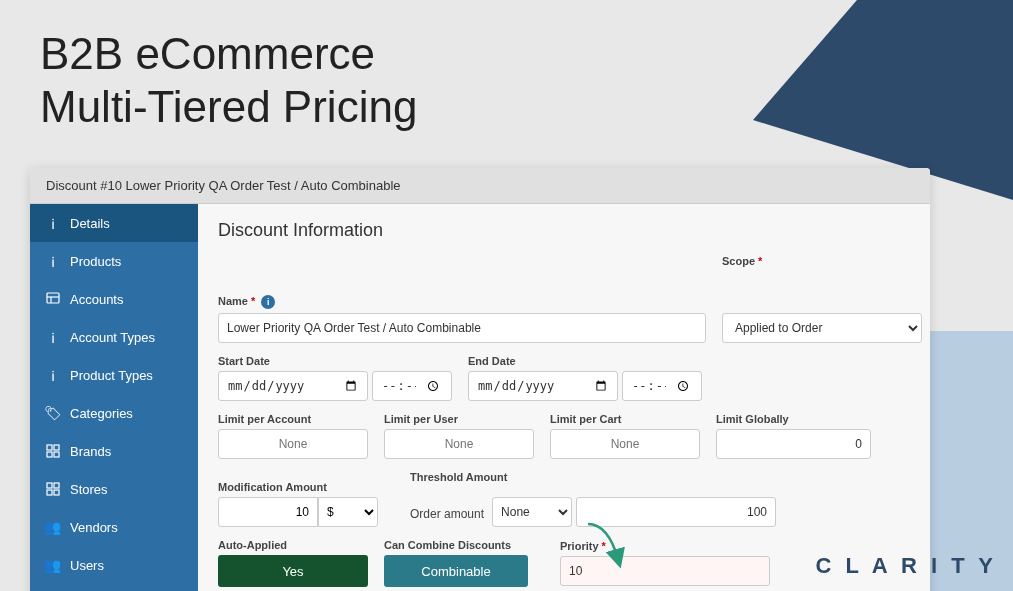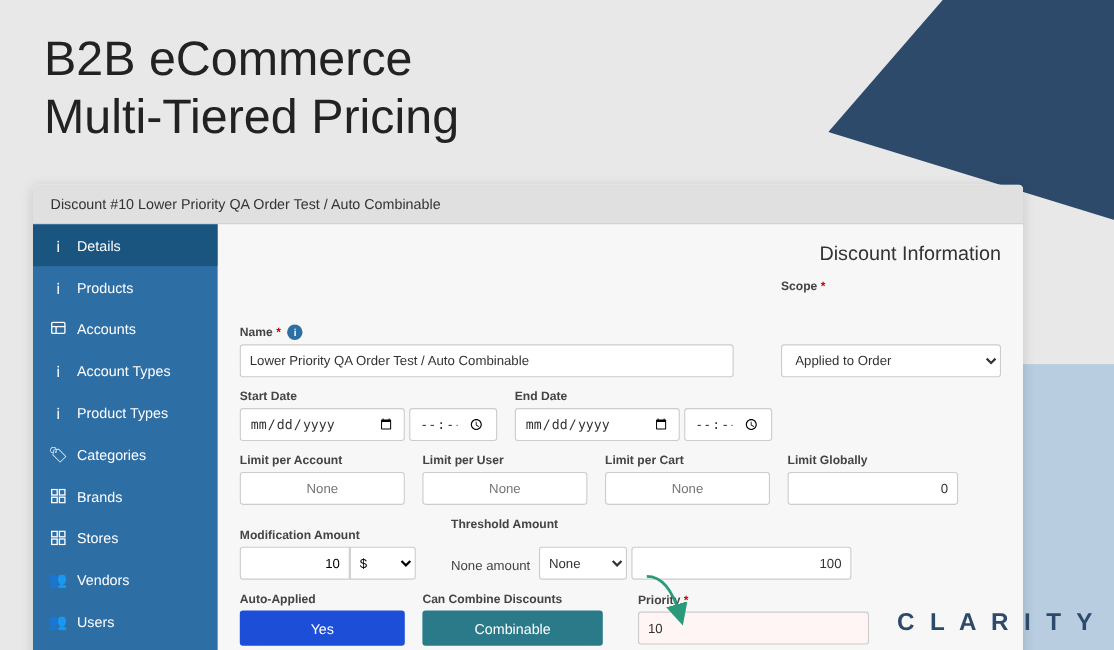--- a/index.html
+++ b/index.html
@@ -106,21 +106,20 @@
     .content {
       flex: 1;
       padding: 16px 20px;
       background: #f7f7f7;
     }
     .content-title {
       font-size: 18px;
       font-weight: 400;
       color: #333;
       margin-bottom: 14px;
-      text-align: right;
     }
 
     
     .form-row {
       display: flex;
       gap: 16px;
       margin-bottom: 12px;
       align-items: flex-end;
     }
     .form-group {
@@ -156,21 +155,21 @@
       font-size: 12px;
       background: #fff;
       color: #333;
       height: 30px;
     }
     select.form-control {
       cursor: pointer;
       margin-top: 10px;
     }
     .input-name {
-      width: 449px;
+      width: 488px;
     }
     .input-scope {
       width: 200px;
     }
     .input-date {
       width: 150px;
     }
     .input-time {
       width: 80px;
     }
@@ -230,21 +229,21 @@
       height: 30px;
       border: 1px solid #ccc;
       border-radius: 3px;
       padding: 2px 4px;
       font-size: 12px;
       background: #fff;
     }
 
     
     .btn-green {
-      background: #1d4ed8;
+      background: #14532d;
       color: #fff;
       border: none;
       border-radius: 3px;
       padding: 7px 30px;
       font-size: 13px;
       cursor: pointer;
       height: 32px;
     }
     .btn-teal {
       background: #2a7a8a;
@@ -441,39 +440,39 @@
             <input type="text" class="mod-input" value="10" style="">
             <select class="mod-select">
               <option>$</option>
               <option>%</option>
             </select>
           </div>
         </div>
         <div class="form-group" style="margin-left:16px;">
           <label>Threshold Amount</label>
           <div class="threshold-row">
-            <span class="threshold-label-text" style="margin-right:4px;">None amount</span>
+            <span class="threshold-label-text" style="margin-right:4px;">Order amount</span>
             <select class="form-control threshold-select">
               <option>None</option>
               <option>Greater Than</option>
               <option>Less Than</option>
             </select>
             <input type="text" class="form-control input-threshold-val" value="100" style="width: 200px; text-align: right;">
           </div>
         </div>
       </div>
 
       <div class="form-row" style="position:relative;align-items:center;">
         <div class="form-group">
           <label>Auto-Applied</label>
           <button class="btn-green" style="width:150px;">Yes</button>
         </div>
         <div class="form-group">
           <label>Can Combine Discounts</label>
-          <button class="btn-teal" style="width:164px;">Combinable</button>
+          <button class="btn-teal" style="width:144px;">Combinable</button>
         </div>
 
         <svg class="arrow-svg" width="80" height="60" viewBox="0 0 80 60" style="position:absolute;left:340px;top:-20px;">
           <defs>
             <marker id="arrowhead" markerWidth="8" markerHeight="8" refX="4" refY="4" orient="auto">
               <path d="M0,0 L8,4 L0,8 Z" fill="#2a9a7a"></path>
             </marker>
           </defs>
           <path d="M 30 5 Q 50 5 60 40" stroke="#2a9a7a" stroke-width="2.5" fill="none" marker-end="url(#arrowhead)"></path>
         </svg>

